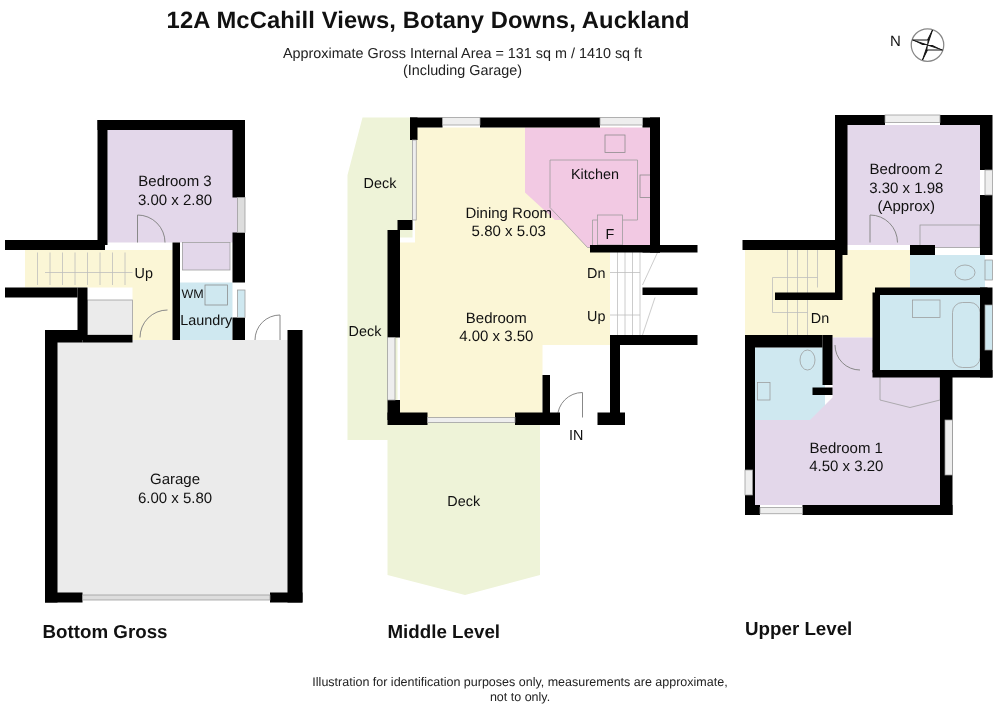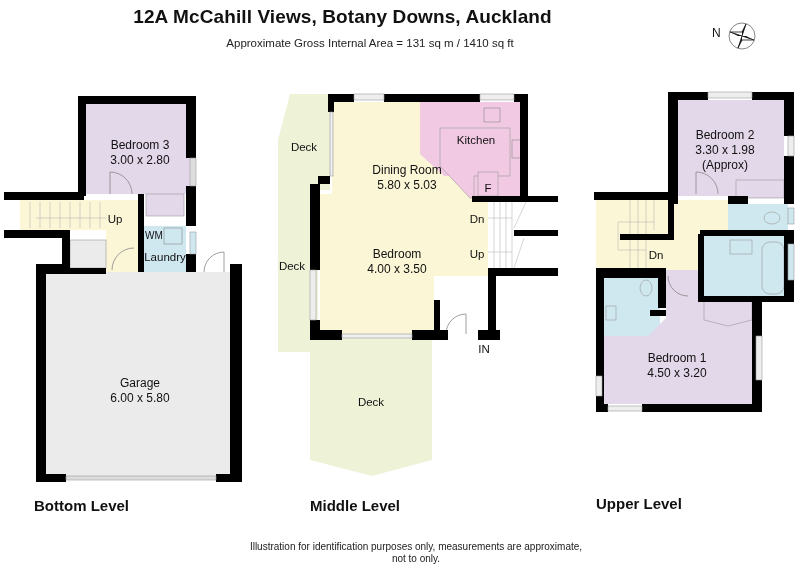--- a/index.html
+++ b/index.html
@@ -13,20 +13,21 @@
   .lbl-sm { font-size:11.5px; }
   .level { position:absolute; font-size:15px; font-weight:bold; color:#111; }
   .footer { position:absolute; left:0; width:800px; top:541px; text-align:center; font-size:10px; line-height:12px; color:#222;padding-left:16px; }
 </style>
 </head>
 <body>
 
 <div class="title">12A McCahill Views, Botany Downs, Auckland</div>
 <div class="subtitle">
   <div>Approximate Gross Internal Area = 131 sq m / 1410 sq ft</div>
+  <div>(Including Garage)</div>
 </div>
 
 <div class="compass">
   <span class="compass-label">N</span>
   <svg style="position:absolute;left:14px;top:0" width="32" height="32" viewBox="0 0 32 32">
     <circle cx="16" cy="16" r="13" fill="none" stroke="#888" stroke-width="1"></circle>
     <polygon points="16,16 4,12 12,16" fill="#111"></polygon>
     <polygon points="16,16 28,20 20,16" fill="#111"></polygon>
     <polygon points="16,16 20,4 16,12" fill="#111"></polygon>
     <polygon points="16,16 12,28 16,20" fill="#111"></polygon>
@@ -231,34 +232,34 @@
   <div>5.80 x 5.03</div>
 </div>
 <div class="lbl lbl-sm" style="left:488px;top:181px">F</div>
 <div class="lbl lbl-sm" style="left:477px;top:212px">Dn</div>
 <div class="lbl lbl-sm" style="left:477px;top:247px">Up</div>
 <div class="lbl" style="left:397px;top:247px">
   <div>Bedroom</div>
   <div>4.00 x 3.50</div>
 </div>
 <div class="lbl lbl-sm" style="left:292px;top:259px">Deck</div>
-<div class="lbl lbl-sm" style="left:484px;top:342px">IN</div>
+<div class="lbl lbl-sm" style="left:461px;top:342px">IN</div>
 <div class="lbl lbl-sm" style="left:371px;top:395px">Deck</div>
 
 <div class="lbl" style="left:725px;top:128px">
   <div>Bedroom 2</div>
   <div>3.30 x 1.98</div>
   <div>(Approx)</div>
 </div>
 <div class="lbl lbl-sm" style="left:656px;top:248px">Dn</div>
 <div class="lbl" style="left:677px;top:351px">
   <div>Bedroom 1</div>
   <div>4.50 x 3.20</div>
 </div>
 
-<div class="level" style="left:34px;top:497px">Bottom Level</div>
+<div class="level" style="left:34px;top:497px">Bottom Gross</div>
 <div class="level" style="left:310px;top:497px">Middle Level</div>
 <div class="level" style="left:596px;top:495px">Upper Level</div>
 
 <div class="footer">
   <div>Illustration for identification purposes only, measurements are approximate,</div>
   <div>not to only.</div>
 </div>
 
 </body></html>

